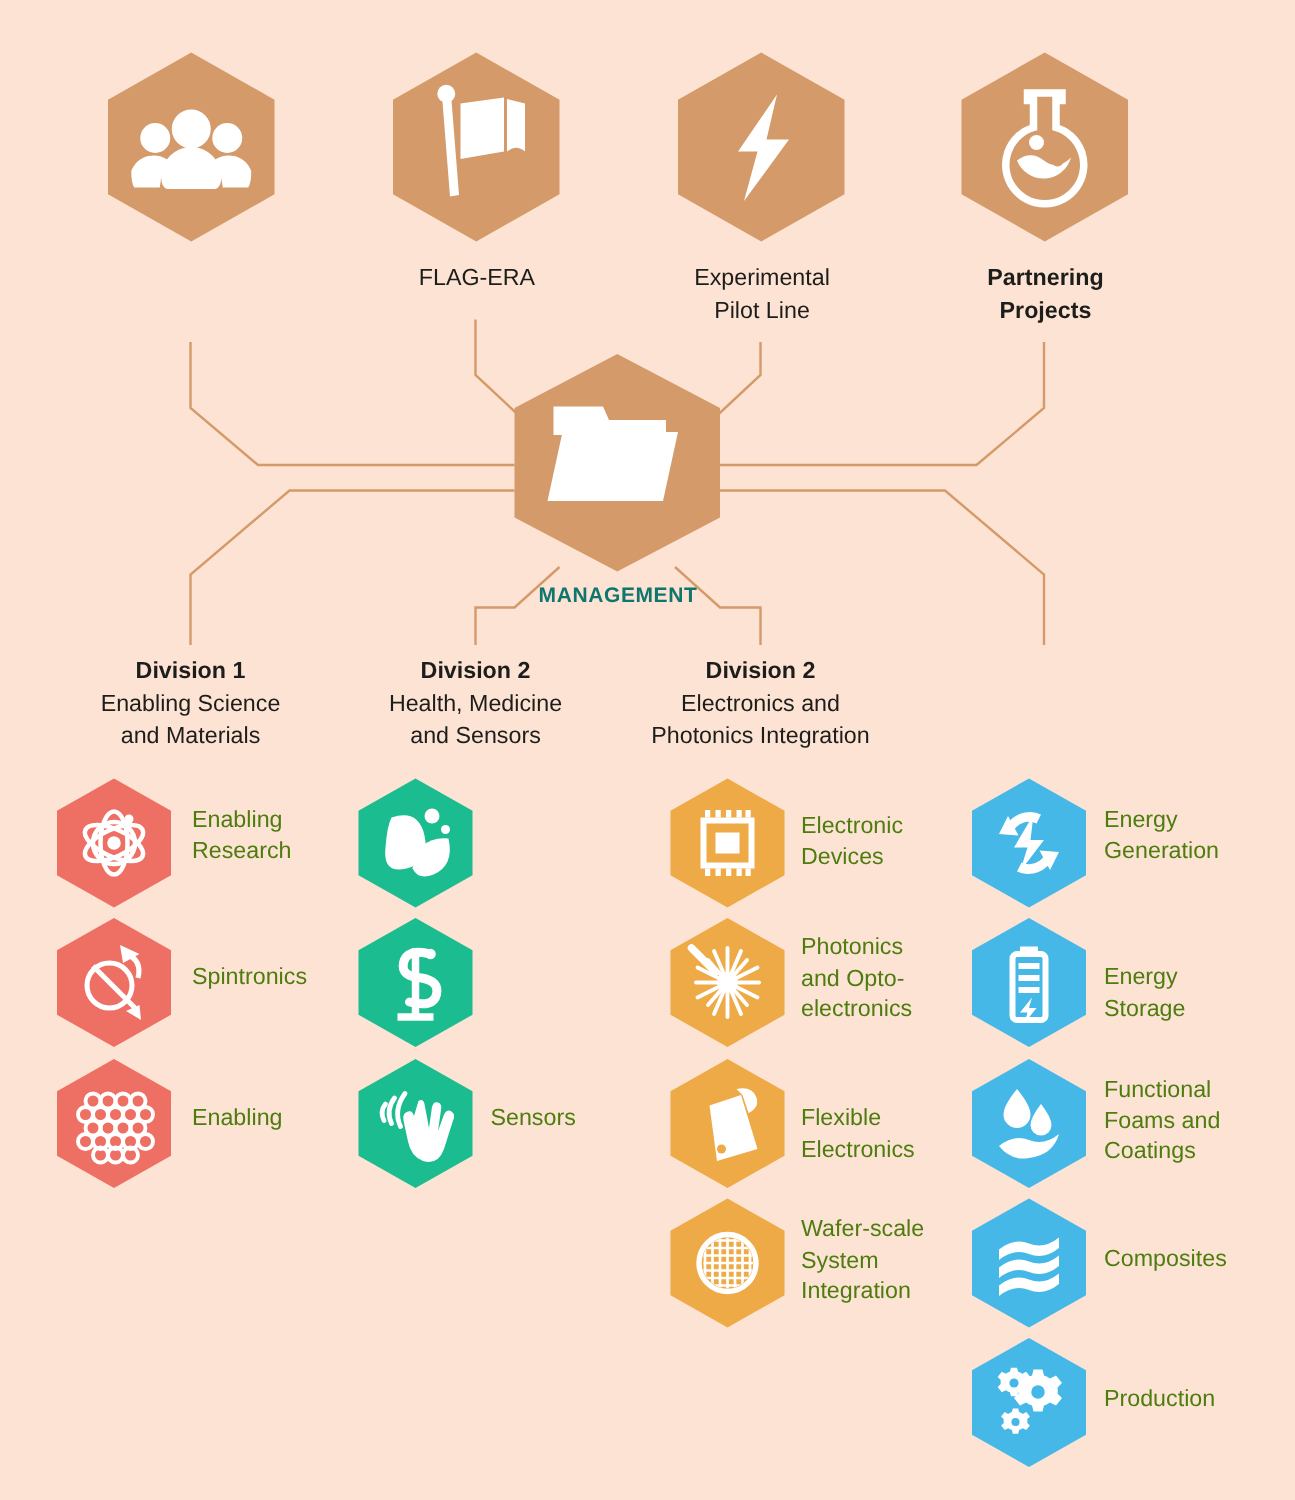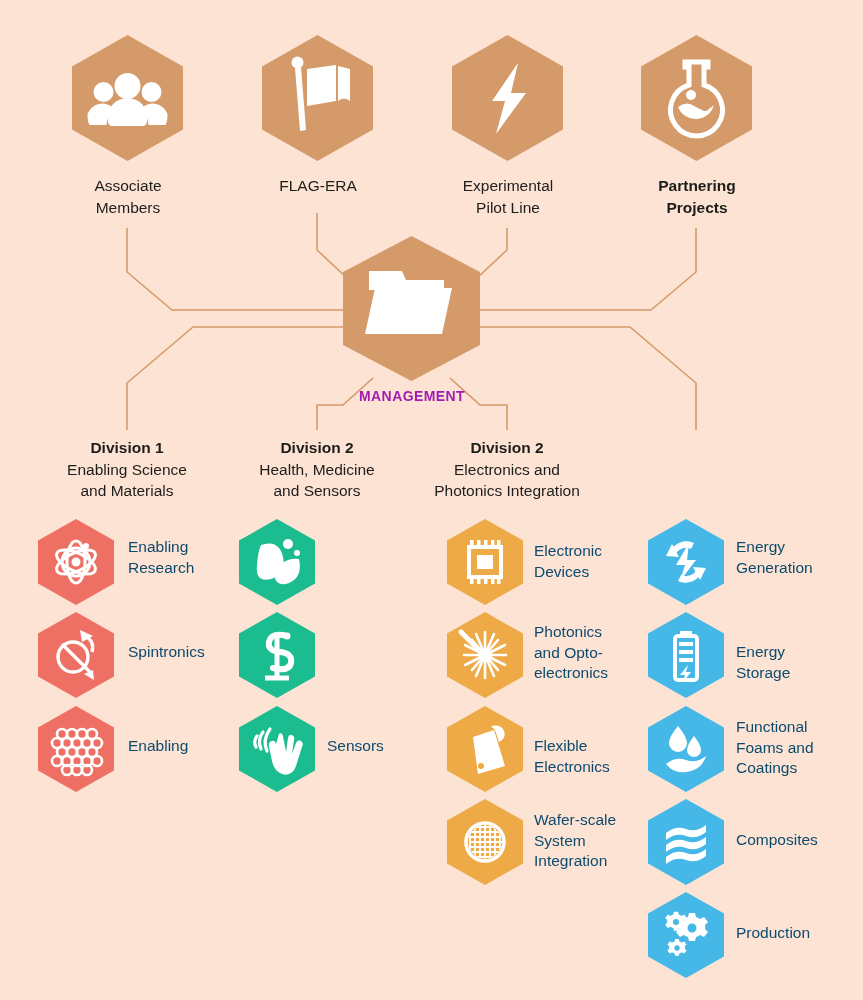--- a/index.html
+++ b/index.html
@@ -35,42 +35,42 @@
   .top-label {
     font-size: 15.5px;
     line-height: 1.4;
   }
   .mgmt-label {
     position: absolute;
     text-align: center;
     font-weight: bold;
     font-size: 14px;
     letter-spacing: 0.4px;
-    color: #a21caf;
+    color: #0f766e;
   }
   .div-head {
     position: absolute;
     text-align: center;
     font-size: 15.5px;
     line-height: 1.4;
     color: #1d1d1b;
   }
   .div-head .dnum {
     display: block;
     font-weight: bold;
   }
   .div-head .dsub {
     display: block;
     white-space: pre-line;
   }
   .item-label {
     position: absolute;
     font-size: 15.5px;
     line-height: 1.33;
-    color: #0c4a6e;
+    color: #4d7c0f;
     white-space: pre-line;
     text-align: left;
   }
 </style>
 </head>
 <body>
 
 <div id="diagram">
 
   <svg id="connectors" width="863" height="1000" style="position:absolute;left:0;top:0;">
@@ -99,22 +99,20 @@
       <polygon points="55.5,0 111,31.5 111,94.5 55.5,126 0,94.5 0,31.5" fill="#d49a6a"></polygon>
       <g transform="translate(55.5,63)" fill="#ffffff">
         <circle cx="0" cy="-12" r="13"></circle>
         <path d="M-20,20 a20,20 0 0 1 40,0 q0,7 -4,8 h-32 q-4,-1 -4,-8 z"></path>
         <circle cx="-24" cy="-6" r="10"></circle>
         <path d="M-40,16 a16,16 0 0 1 26,-6 q-6,6 -7,17 h-17 q-2,-3 -2,-11 z"></path>
         <circle cx="24" cy="-6" r="10"></circle>
         <path d="M40,16 a16,16 0 0 0 -26,-6 q6,6 7,17 h17 q2,-3 2,-11 z"></path>
       </g>
     </svg>
-    <div class="lbl top-label" style="left:-44px;top:140px;width:200px;">Associate
-Members</div>
   </div>
 
   <div class="hex-wrap" style="left:262px;top:35px;">
     <svg width="111" height="126" viewBox="0 0 111 126">
       <polygon points="55.5,0 111,31.5 111,94.5 55.5,126 0,94.5 0,31.5" fill="#d49a6a"></polygon>
       <g fill="#ffffff">
         <circle cx="35.5" cy="27.5" r="6"></circle>
         <path d="M33,33 L39,32 L44,95 L38,96 z"></path>
         <path d="M45,34 L74,30 L74,66 L45,71 z"></path>
         <path d="M76,31 L88,34 L88,66 Q82,61 76,66 z"></path>

